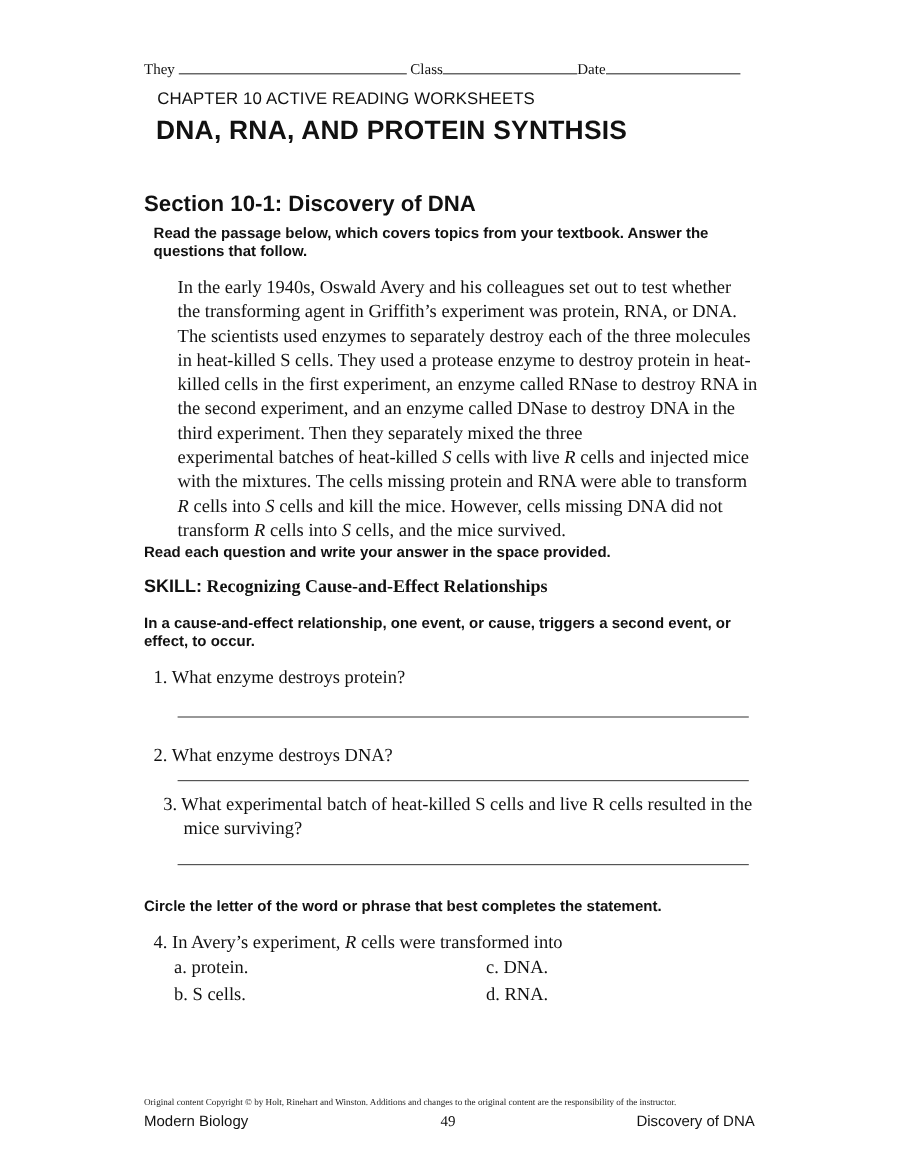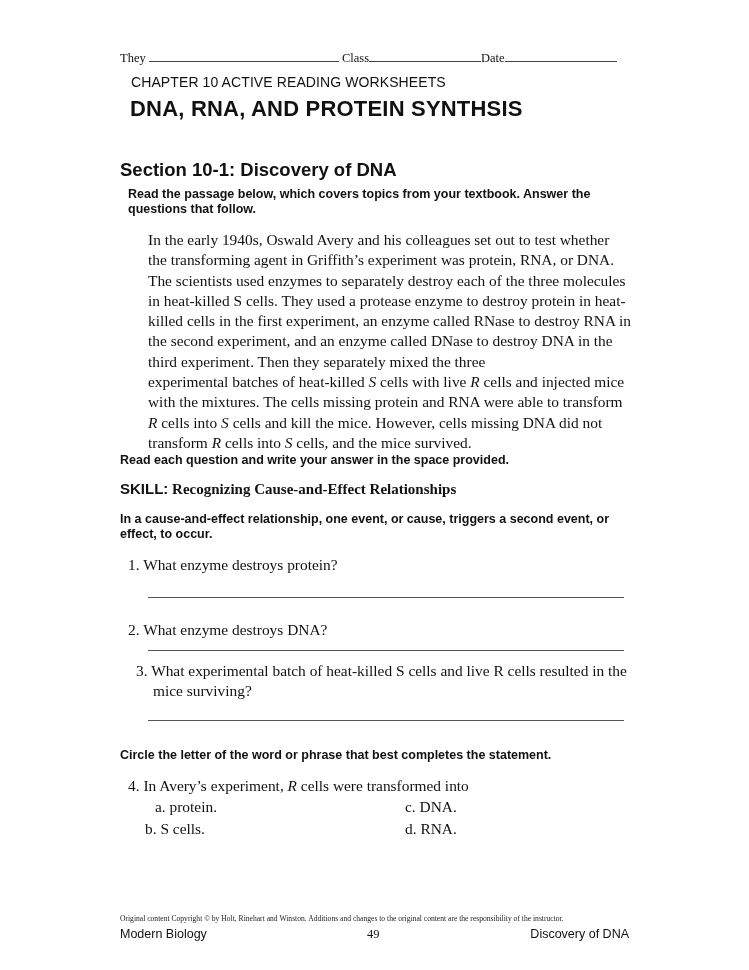--- a/index.html
+++ b/index.html
@@ -88,21 +88,21 @@
   <div style="padding-left:17px;">mice surviving?</div>
 </div>
 <div class="abs answer-line" style="top:720px;"></div>
 
 <div class="abs instr sans" style="left:120px; top:748px;">Circle the letter of the word or phrase that best completes the statement.</div>
 
 <div class="abs q serif" style="left:128px; top:776px;">
   <span>4.</span>
   <span><span>In Avery’s experiment, </span><i>R</i><span> cells were transformed into</span></span>
 </div>
-<div class="abs choice serif" style="left:155px; top:798px;"><span>a.</span> <span>protein.</span></div>
+<div class="abs choice serif" style="left:145px; top:798px;"><span>a.</span> <span>protein.</span></div>
 <div class="abs choice serif" style="left:145px; top:820px;"><span>b.</span> <span>S cells.</span></div>
 <div class="abs choice serif" style="left:405px; top:798px;"><span>c.</span> <span>DNA.</span></div>
 <div class="abs choice serif" style="left:405px; top:820px;text-align:right;"><span>d.</span> <span>RNA.</span></div>
 
 <div class="abs copyright serif">Original content Copyright © by Holt, Rinehart and Winston. Additions and changes to the original content are the responsibility of the instructor.</div>
 <div class="abs footer sans" style="left:120px;">Modern Biology</div>
 <div class="abs footer serif" style="left:367px;">49</div>
 <div class="abs footer sans" style="right:120px;">Discovery of DNA</div>
 
 </body></html>

